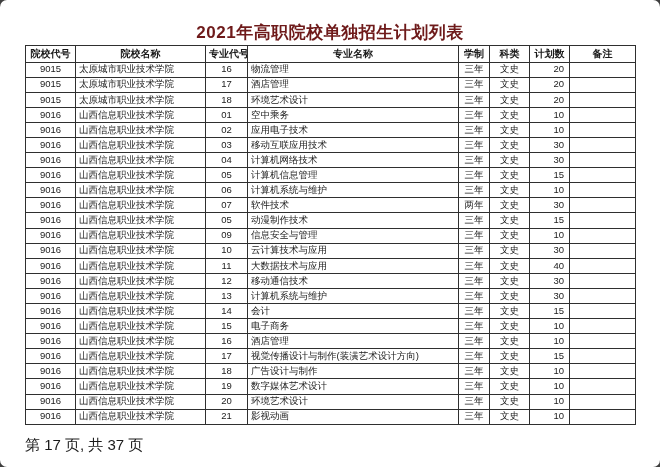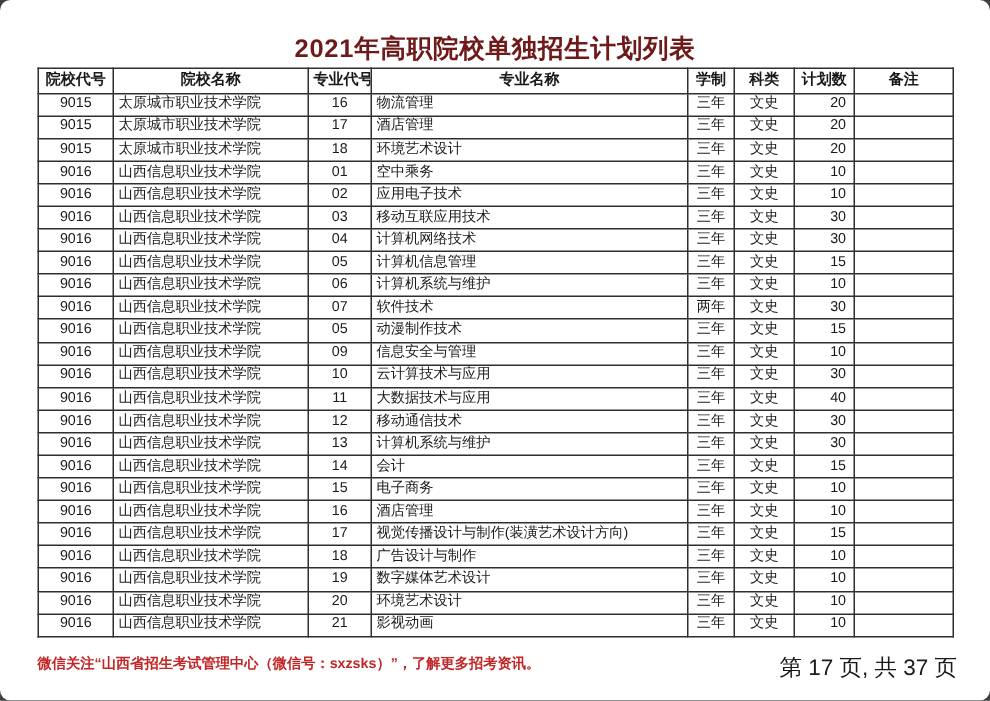--- a/index.html
+++ b/index.html
@@ -347,17 +347,16 @@
           <td>影视动画</td>
           <td>三年</td>
           <td>文史</td>
           <td>10</td>
           <td></td>
         </tr>
       </tbody>
   </table>
 
   <div class="footer-bar">
-    <div class="wechat-note">微信关注“山西省招生考试管理中心（微信号：sxzsks）”，了解更多招考资讯。</div>
     <div class="page-indicator">第 17 页, 共 37 页</div>
   </div>
 
 </div>
 
 </body></html>

